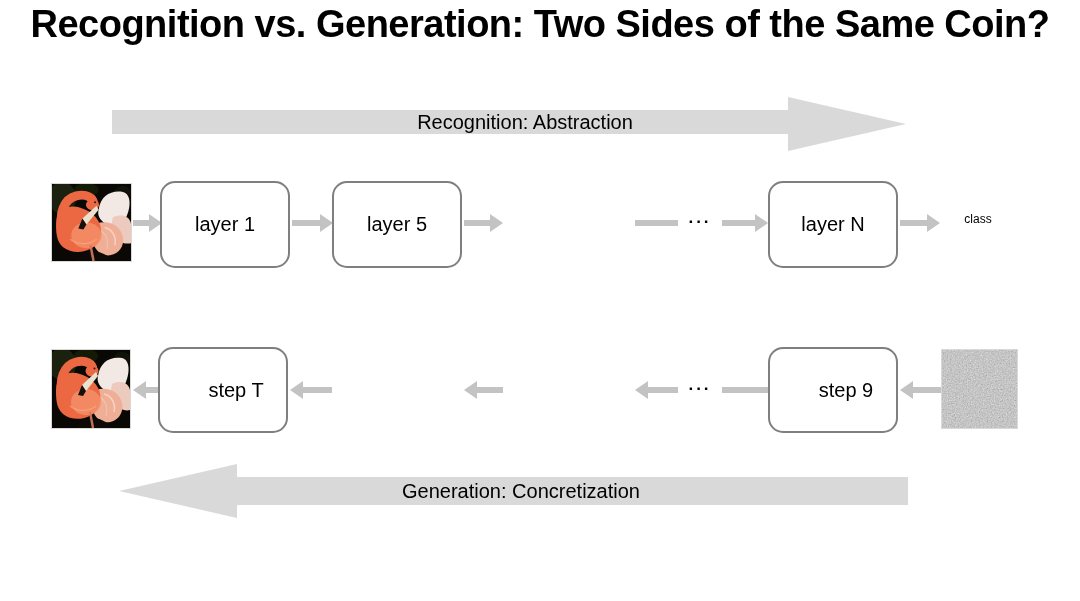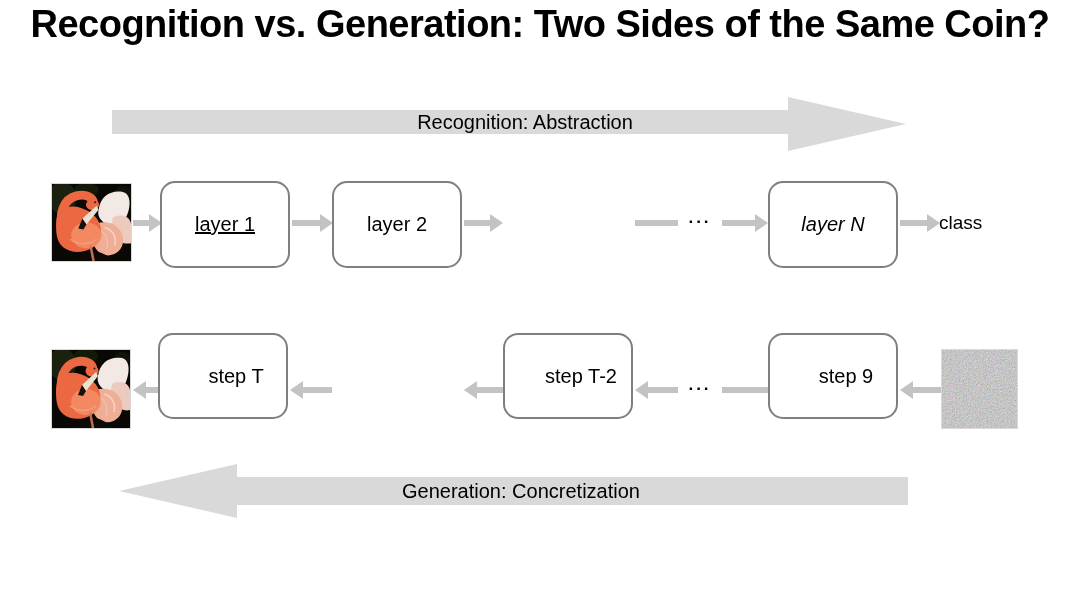--- a/index.html
+++ b/index.html
@@ -29,36 +29,36 @@
     text-align:center; font-size:20px; font-weight:normal; color:#000;
   }
   
   .box {
     position:absolute; width:130px; background:#ffffff;
     border:2px solid #7f7f7f; border-radius:15px; box-sizing:border-box;
     display:flex; align-items:center; justify-content:center;
     font-size:20px; color:#000;
   }
   .row-top .box, .box.top { top:181px; height:87px; }
-  .box.bot { top:333px; height:86px;padding-left:26px; }
+  .box.bot { top:347px; height:86px;padding-left:26px; }
   
   .stem { position:absolute; height:6px; background:#c3c3c3; }
   .head-r { position:absolute; width:0; height:0;
     border-top:9px solid transparent; border-bottom:9px solid transparent;
     border-left:13px solid #c3c3c3; }
   .head-l { position:absolute; width:0; height:0;
     border-top:9px solid transparent; border-bottom:9px solid transparent;
     border-right:13px solid #c3c3c3; }
   .dots {
     position:absolute; width:34px; text-align:center;
     font-size:17px; font-weight:bold; color:#000; letter-spacing:2px;
   }
   .class-label {
-    position:absolute; width:78px; text-align:left;
-    font-size:19px; color:#000;
+    position:absolute; width:78px; text-align:center;
+    font-size:12px; color:#000;
   }
   .imgframe { position:absolute; outline:1px solid #d9d9d9; line-height:0; }
 </style>
 </head>
 <body>
 
 <div class="slide">
 
   <svg width="0" height="0" style="position:absolute">
     <defs>
@@ -98,37 +98,37 @@
 
   <div class="imgframe" style="left:52px; top:184px;">
     <svg width="79" height="77" viewBox="0 0 78 78" preserveAspectRatio="none">
         <use href="#flamingo-art"></use>
       </svg>
   </div>
 
   <div class="stem" style="left:133px; top:220px; width:16px;"></div>
   <div class="head-r" style="left:149px; top:214px;"></div>
 
-  <div class="box top" style="left:160px;text-decoration:underline;">layer 1</div>
+  <div class="box top" style="left:160px;">layer 1</div>
 
   <div class="stem" style="left:292px; top:220px; width:28px;"></div>
   <div class="head-r" style="left:320px; top:214px;"></div>
 
-  <div class="box top" style="left:332px;">layer 2</div>
+  <div class="box top" style="left:332px;">layer 5</div>
 
   <div class="stem" style="left:464px; top:220px; width:26px;"></div>
   <div class="head-r" style="left:490px; top:214px;"></div>
 
 
   <div class="stem" style="left:635px; top:220px; width:43px;"></div>
   <div class="dots" style="left:683px; top:212px;">···</div>
   <div class="stem" style="left:722px; top:220px; width:33px;"></div>
   <div class="head-r" style="left:755px; top:214px;"></div>
 
-  <div class="box top" style="left:768px;font-style:italic;">layer N</div>
+  <div class="box top" style="left:768px;">layer N</div>
 
   <div class="stem" style="left:900px; top:220px; width:27px;"></div>
   <div class="head-r" style="left:927px; top:214px;"></div>
 
   <div class="class-label" style="left:939px; top:212px;">class</div>
 
   <div class="imgframe" style="left:52px; top:350px;">
     <svg width="78" height="78" viewBox="0 0 78 78" preserveAspectRatio="none">
         <use href="#flamingo-art"></use>
       </svg>
@@ -139,21 +139,20 @@
 
   <div class="box bot" style="left:158px;">step T</div>
 
   <div class="head-l" style="left:290px; top:381px;"></div>
   <div class="stem" style="left:303px; top:387px; width:29px;"></div>
 
 
   <div class="head-l" style="left:464px; top:381px;"></div>
   <div class="stem" style="left:477px; top:387px; width:26px;"></div>
 
-  <div class="box bot" style="left:503px;">step T-2</div>
 
   <div class="head-l" style="left:635px; top:381px;"></div>
   <div class="stem" style="left:648px; top:387px; width:30px;"></div>
   <div class="dots" style="left:683px; top:379px;">···</div>
   <div class="stem" style="left:722px; top:387px; width:46px;"></div>
 
   <div class="box bot" style="left:768px;">step 9</div>
 
   <div class="head-l" style="left:900px; top:381px;"></div>
   <div class="stem" style="left:913px; top:387px; width:29px;"></div>

